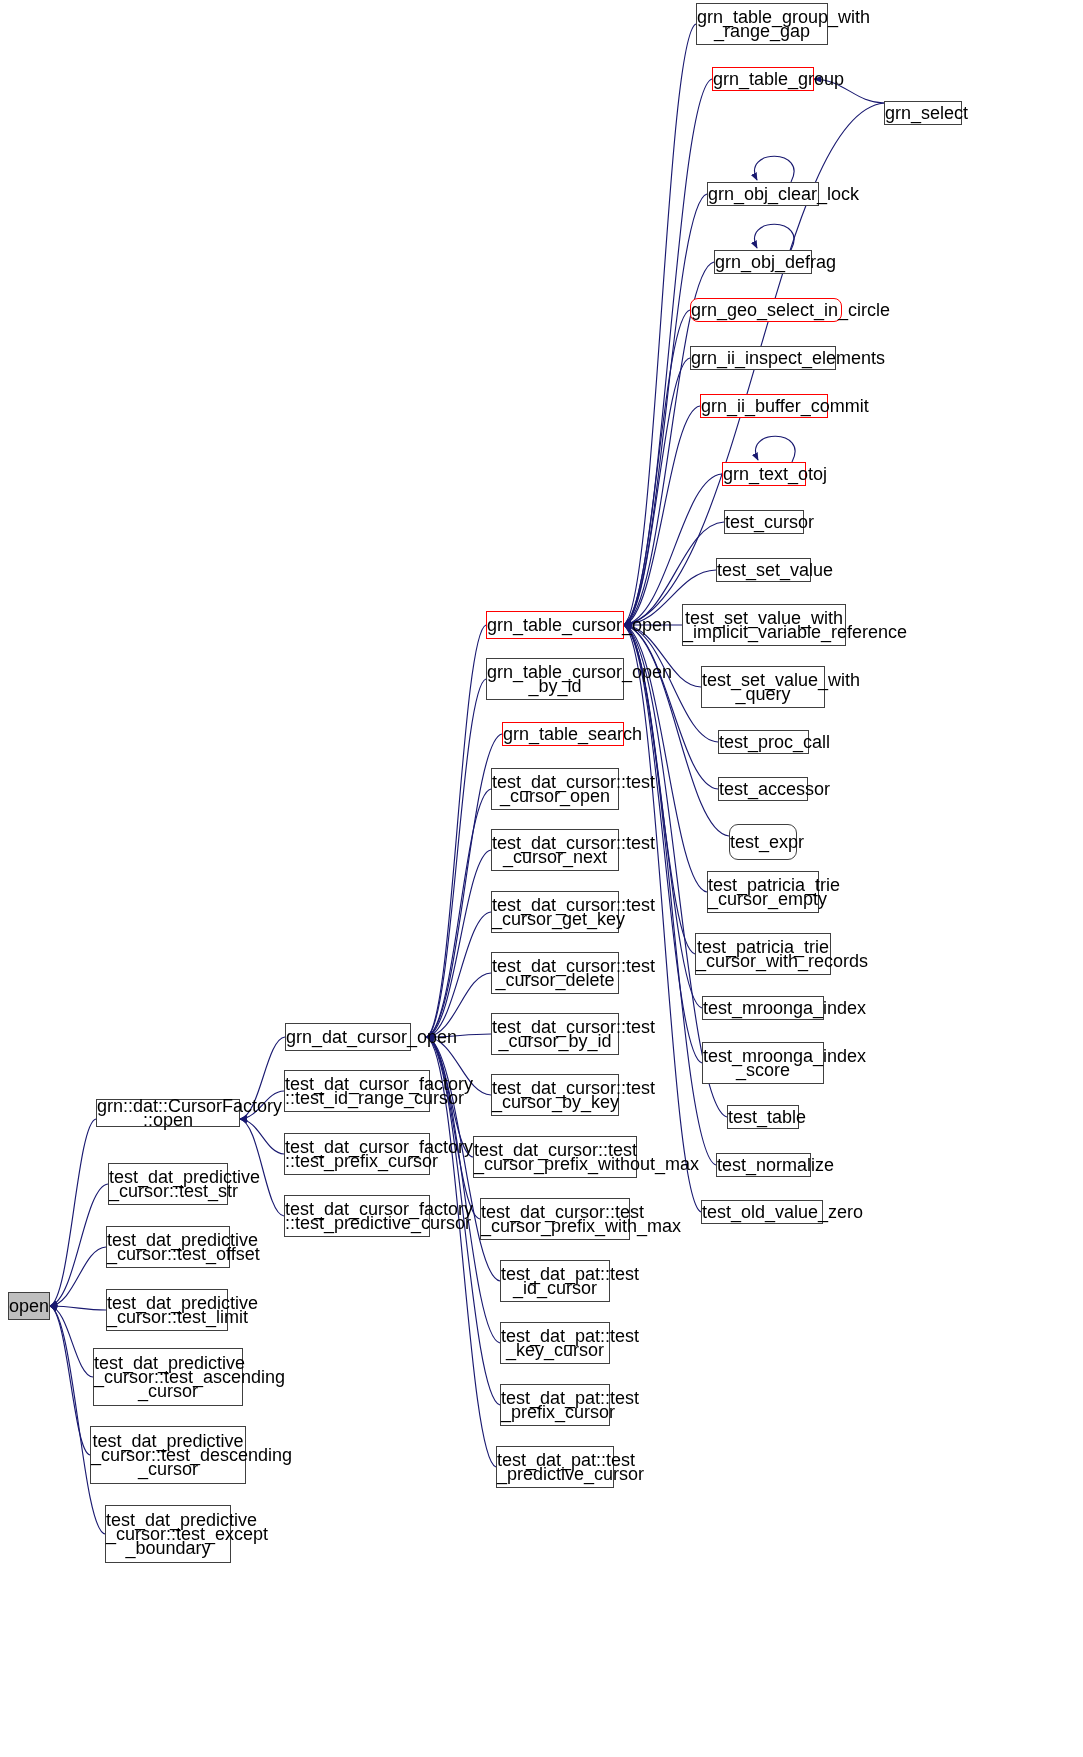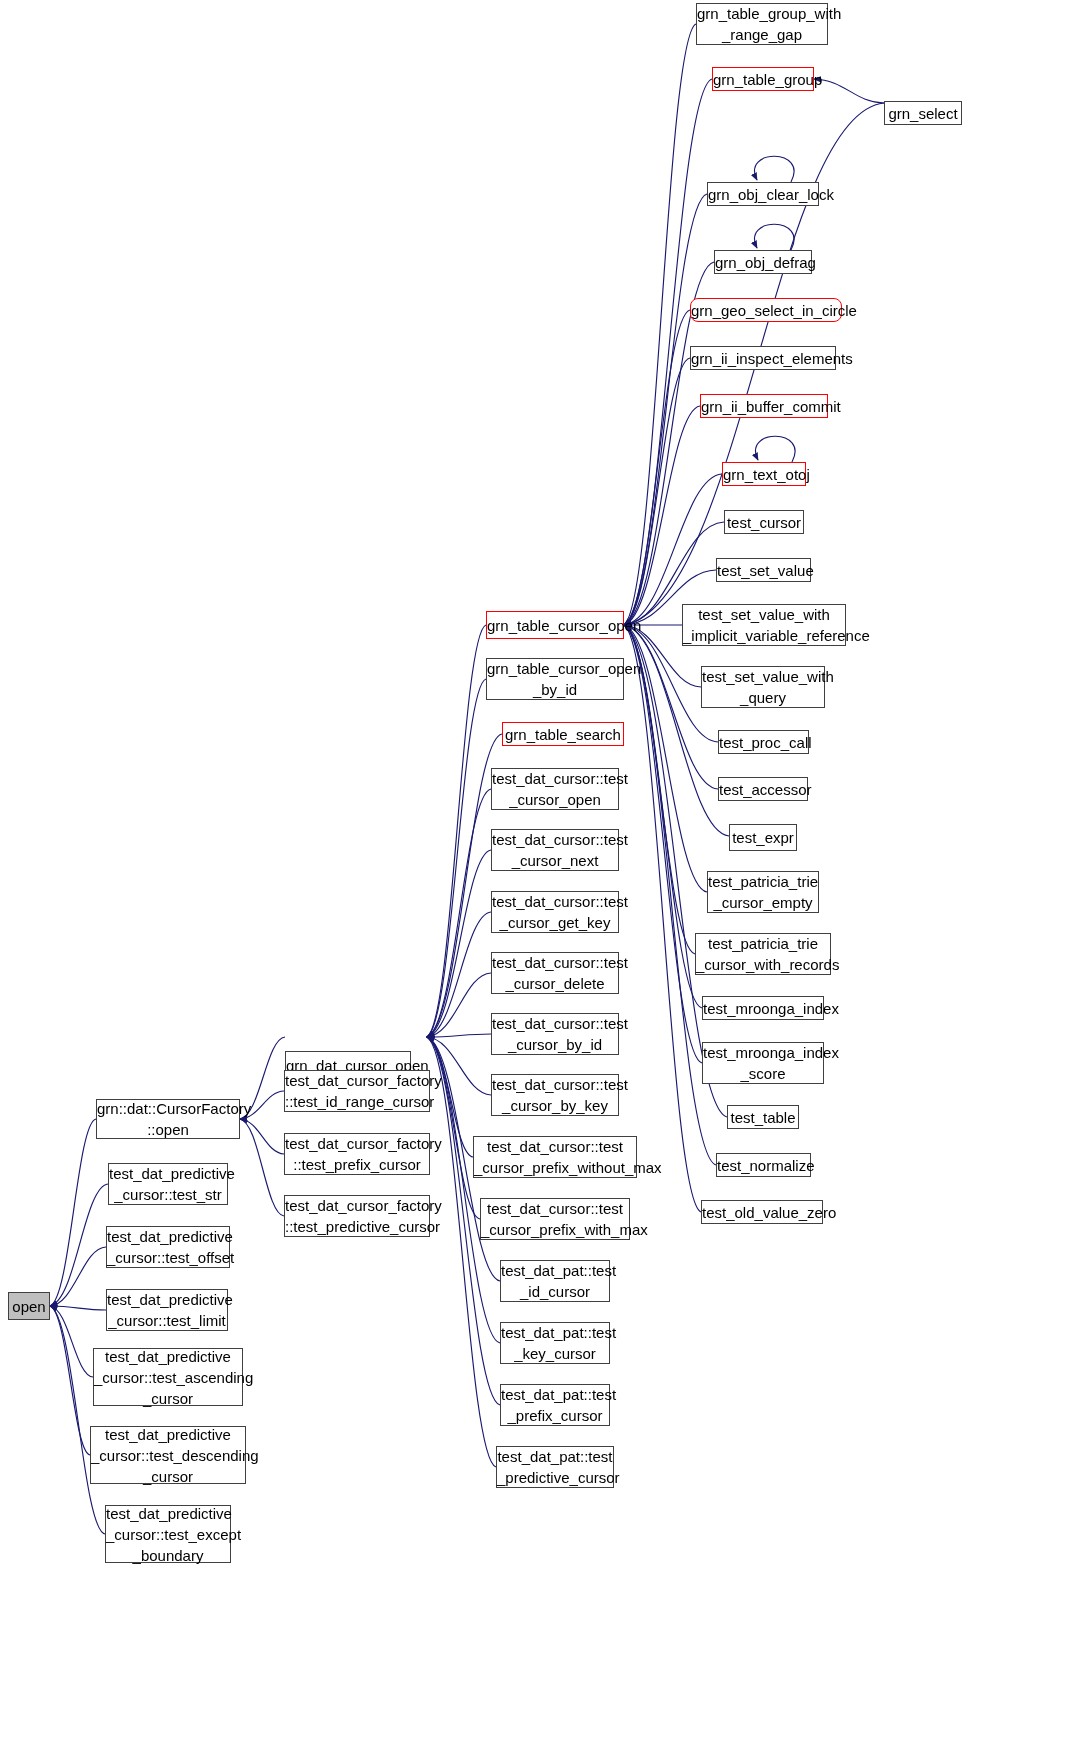--- a/index.html
+++ b/index.html
@@ -26,22 +26,22 @@
   .node {
     position: absolute;
     box-sizing: border-box;
     display: flex;
     align-items: center;
     justify-content: center;
     text-align: center;
     background: #ffffff;
     border: 1px solid #404040;
     color: #000000;
-    font-size: 15px;
-    line-height: 21px;
+    font-size: 18px;
+    line-height: 14px;
     letter-spacing: 0px;
     white-space: pre-line;
     z-index: 3;
   }
   .node.red {
     border: 1px solid #ff0000;
   }
   .node.focus {
     background: #bfbfbf;
     border: 1px solid #404040;
@@ -110,38 +110,38 @@
       <path fill="none" stroke="#191970" stroke-width="1.15" marker-end="url(#arrow)" d="M 729 836 C 684.9 831.78, 671.25 633.44, 624 625"></path>
       <path fill="none" stroke="#191970" stroke-width="1.15" marker-end="url(#arrow)" d="M 707 892 C 672.14 886.66, 661.35 635.68, 624 625"></path>
       <path fill="none" stroke="#191970" stroke-width="1.15" marker-end="url(#arrow)" d="M 695 954 C 665.18 947.42, 655.95 638.16, 624 625"></path>
       <path fill="none" stroke="#191970" stroke-width="1.15" marker-end="url(#arrow)" d="M 702 1008 C 669.24 1000.34, 659.1 640.32, 624 625"></path>
       <path fill="none" stroke="#191970" stroke-width="1.15" marker-end="url(#arrow)" d="M 702 1063 C 669.24 1054.24, 659.1 642.52, 624 625"></path>
       <path fill="none" stroke="#191970" stroke-width="1.15" marker-end="url(#arrow)" d="M 727 1117 C 683.74 1107.16, 670.35 644.68, 624 625"></path>
       <path fill="none" stroke="#191970" stroke-width="1.15" marker-end="url(#arrow)" d="M 716 1165 C 677.36 1154.2, 665.4 646.6, 624 625"></path>
       <path fill="none" stroke="#191970" stroke-width="1.15" marker-end="url(#arrow)" d="M 701 1212 C 668.66 1200.26, 658.65 648.48, 624 625"></path>
     </svg>
 <div class="node focus" style="left: 8px; top: 1292px; width: 42px; height: 28px;"><span class="node-label">open</span></div>
-    <div class="node" style="left: 96px; top: 1099px; width: 144px; height: 40px;"><span class="node-label">grn::dat::CursorFactory
+    <div class="node" style="left: 96px; top: 1099px; width: 144px; height: 28px;"><span class="node-label">grn::dat::CursorFactory
 ::open</span></div>
     <div class="node" style="left: 108px; top: 1163px; width: 120px; height: 42px;"><span class="node-label">test_dat_predictive
 _cursor::test_str</span></div>
     <div class="node" style="left: 106px; top: 1226px; width: 124px; height: 42px;"><span class="node-label">test_dat_predictive
 _cursor::test_offset</span></div>
     <div class="node" style="left: 106px; top: 1289px; width: 122px; height: 42px;"><span class="node-label">test_dat_predictive
 _cursor::test_limit</span></div>
     <div class="node" style="left: 93px; top: 1348px; width: 150px; height: 58px;"><span class="node-label">test_dat_predictive
 _cursor::test_ascending
 _cursor</span></div>
     <div class="node" style="left: 90px; top: 1426px; width: 156px; height: 58px;"><span class="node-label">test_dat_predictive
 _cursor::test_descending
 _cursor</span></div>
     <div class="node" style="left: 105px; top: 1505px; width: 126px; height: 58px;"><span class="node-label">test_dat_predictive
 _cursor::test_except
 _boundary</span></div>
-    <div class="node" style="left: 285px; top: 1023px; width: 126px; height: 28px; margin-top: 28px;"><span class="node-label">grn_dat_cursor_open</span></div>
+    <div class="node" style="left: 285px; top: 1023px; width: 126px; height: 28px;"><span class="node-label">grn_dat_cursor_open</span></div>
     <div class="node" style="left: 284px; top: 1070px; width: 146px; height: 42px;"><span class="node-label">test_dat_cursor_factory
 ::test_id_range_cursor</span></div>
     <div class="node" style="left: 284px; top: 1133px; width: 146px; height: 42px;"><span class="node-label">test_dat_cursor_factory
 ::test_prefix_cursor</span></div>
     <div class="node" style="left: 284px; top: 1195px; width: 146px; height: 42px;"><span class="node-label">test_dat_cursor_factory
 ::test_predictive_cursor</span></div>
     <div class="node red" style="left: 486px; top: 611px; width: 138px; height: 28px;"><span class="node-label">grn_table_cursor_open</span></div>
     <div class="node" style="left: 486px; top: 658px; width: 138px; height: 42px;"><span class="node-label">grn_table_cursor_open
 _by_id</span></div>
     <div class="node red" style="left: 502px; top: 722px; width: 122px; height: 24px;"><span class="node-label">grn_table_search</span></div>
@@ -180,21 +180,21 @@
     <div class="node red" style="left: 700px; top: 394px; width: 128px; height: 24px;"><span class="node-label">grn_ii_buffer_commit</span></div>
     <div class="node red" style="left: 722px; top: 462px; width: 84px; height: 24px;"><span class="node-label">grn_text_otoj</span></div>
     <div class="node" style="left: 724px; top: 510px; width: 80px; height: 24px;"><span class="node-label">test_cursor</span></div>
     <div class="node" style="left: 716px; top: 558px; width: 95px; height: 24px;"><span class="node-label">test_set_value</span></div>
     <div class="node" style="left: 682px; top: 604px; width: 164px; height: 42px;"><span class="node-label">test_set_value_with
 _implicit_variable_reference</span></div>
     <div class="node" style="left: 701px; top: 666px; width: 124px; height: 42px;"><span class="node-label">test_set_value_with
 _query</span></div>
     <div class="node" style="left: 718px; top: 730px; width: 91px; height: 24px;"><span class="node-label">test_proc_call</span></div>
     <div class="node" style="left: 718px; top: 777px; width: 90px; height: 24px;"><span class="node-label">test_accessor</span></div>
-    <div class="node" style="left: 729px; top: 824px; width: 68px; height: 27px;"><span class="node-label">test_expr</span></div>
+    <div class="node" style="left: 729px; top: 824px; width: 68px; height: 36px; border-radius: 9px;"><span class="node-label">test_expr</span></div>
     <div class="node" style="left: 707px; top: 871px; width: 112px; height: 42px;"><span class="node-label">test_patricia_trie
 _cursor_empty</span></div>
     <div class="node" style="left: 695px; top: 933px; width: 136px; height: 42px;"><span class="node-label">test_patricia_trie
 _cursor_with_records</span></div>
     <div class="node" style="left: 702px; top: 996px; width: 122px; height: 24px;"><span class="node-label">test_mroonga_index</span></div>
     <div class="node" style="left: 702px; top: 1042px; width: 122px; height: 42px;"><span class="node-label">test_mroonga_index
 _score</span></div>
     <div class="node" style="left: 727px; top: 1105px; width: 72px; height: 24px;"><span class="node-label">test_table</span></div>
     <div class="node" style="left: 716px; top: 1153px; width: 95px; height: 24px;"><span class="node-label">test_normalize</span></div>
     <div class="node" style="left: 701px; top: 1200px; width: 122px; height: 24px; justify-content: center;"><span class="node-label">test_old_value_zero</span></div>

